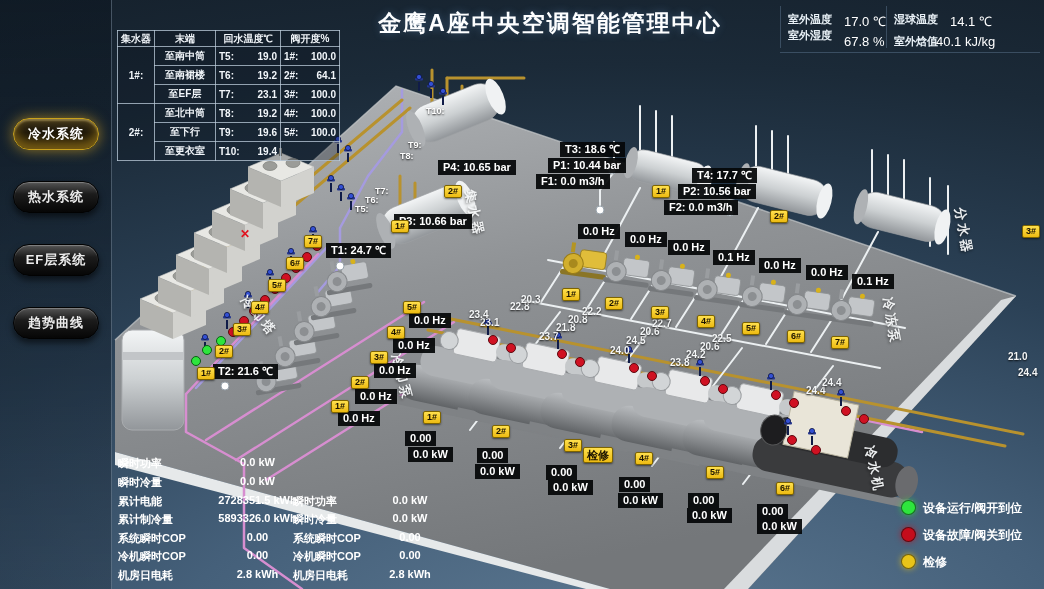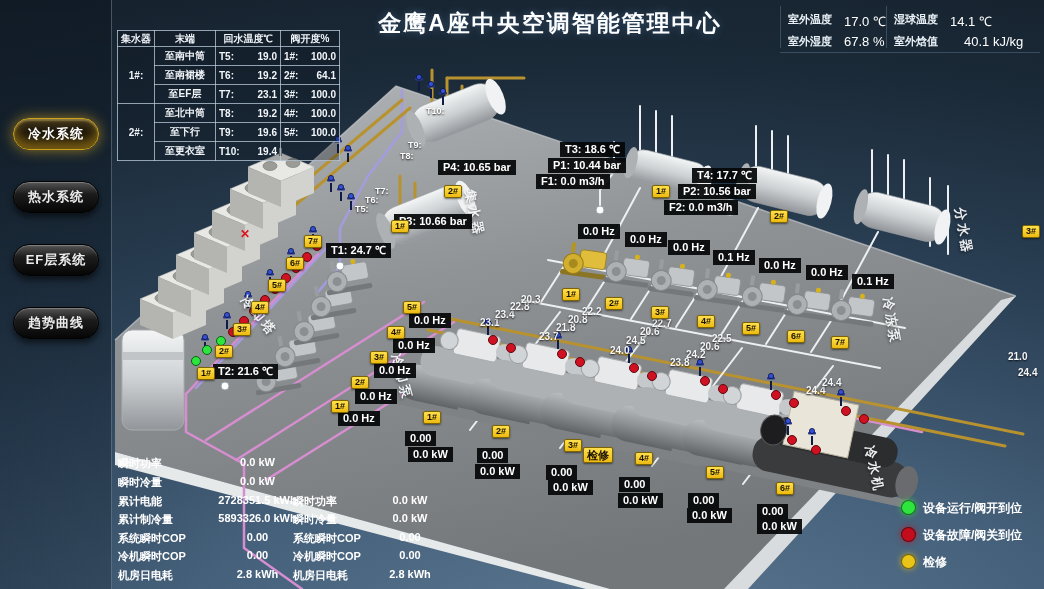--- a/index.html
+++ b/index.html
@@ -395,21 +395,21 @@
   <span class="v" style="left:546px;top:465px">0.00</span>
   <span class="v" style="left:548px;top:480px">0.0 kW</span>
   <span class="v" style="left:619px;top:477px">0.00</span>
   <span class="v" style="left:618px;top:493px">0.0 kW</span>
   <span class="v" style="left:688px;top:493px">0.00</span>
   <span class="v" style="left:687px;top:508px">0.0 kW</span>
   <span class="v" style="left:757px;top:504px">0.00</span>
   <span class="v" style="left:757px;top:519px">0.0 kW</span>
 
   <span class="f" style="left:480px;top:317px">23.1</span>
-  <span class="f" style="left:495px;top:309px">23.4</span>
+  <span class="f" style="left:469px;top:309px">23.4</span>
   <span class="f" style="left:510px;top:301px">22.8</span>
   <span class="f" style="left:521px;top:294px">20.3</span>
   <span class="f" style="left:539px;top:331px">23.7</span>
   <span class="f" style="left:556px;top:322px">21.8</span>
   <span class="f" style="left:568px;top:314px">20.8</span>
   <span class="f" style="left:582px;top:306px">22.2</span>
   <span class="f" style="left:610px;top:345px">24.0</span>
   <span class="f" style="left:626px;top:335px">24.5</span>
   <span class="f" style="left:640px;top:326px">20.6</span>
   <span class="f" style="left:652px;top:318px">22.7</span>
@@ -422,24 +422,24 @@
   <span class="f" style="left:1008px;top:351px">21.0</span>
   <span class="f" style="left:1018px;top:367px">24.4</span>
 
 
   <div class="title">金鹰A座中央空调智能管理中心</div>
 
   <span class="wl" style="left:788px;top:12px">室外温度</span>
   <span class="wv" style="left:844px;top:12px">17.0 ℃</span>
   <span class="wl" style="left:894px;top:12px">湿球温度</span>
   <span class="wv" style="left:950px;top:12px">14.1 ℃</span>
-  <span class="wl" style="left:788px;top:34px">室外湿度</span>
+  <span class="wl" style="left:788px;top:28px">室外湿度</span>
   <span class="wv" style="left:844px;top:34px">67.8 %</span>
   <span class="wl" style="left:894px;top:34px">室外焓值</span>
-  <span class="wv" style="left:964px;top:34px">40.1 kJ/kg</span>
+  <span class="wv" style="left:936px;top:34px">40.1 kJ/kg</span>
   <div class="hline" style="left:780px;top:6px;width:1px;height:42px"></div>
   <div class="hline" style="left:886px;top:6px;width:1px;height:42px"></div>
   <div class="hline" style="left:780px;top:52px;width:260px;height:1px"></div>
 
   <div class="sidebar">
     <div class="btn active" style="top:118px">冷水系统</div>
     <div class="btn" style="top:181px">热水系统</div>
     <div class="btn" style="top:244px">EF层系统</div>
     <div class="btn" style="top:307px">趋势曲线</div>
   </div>

